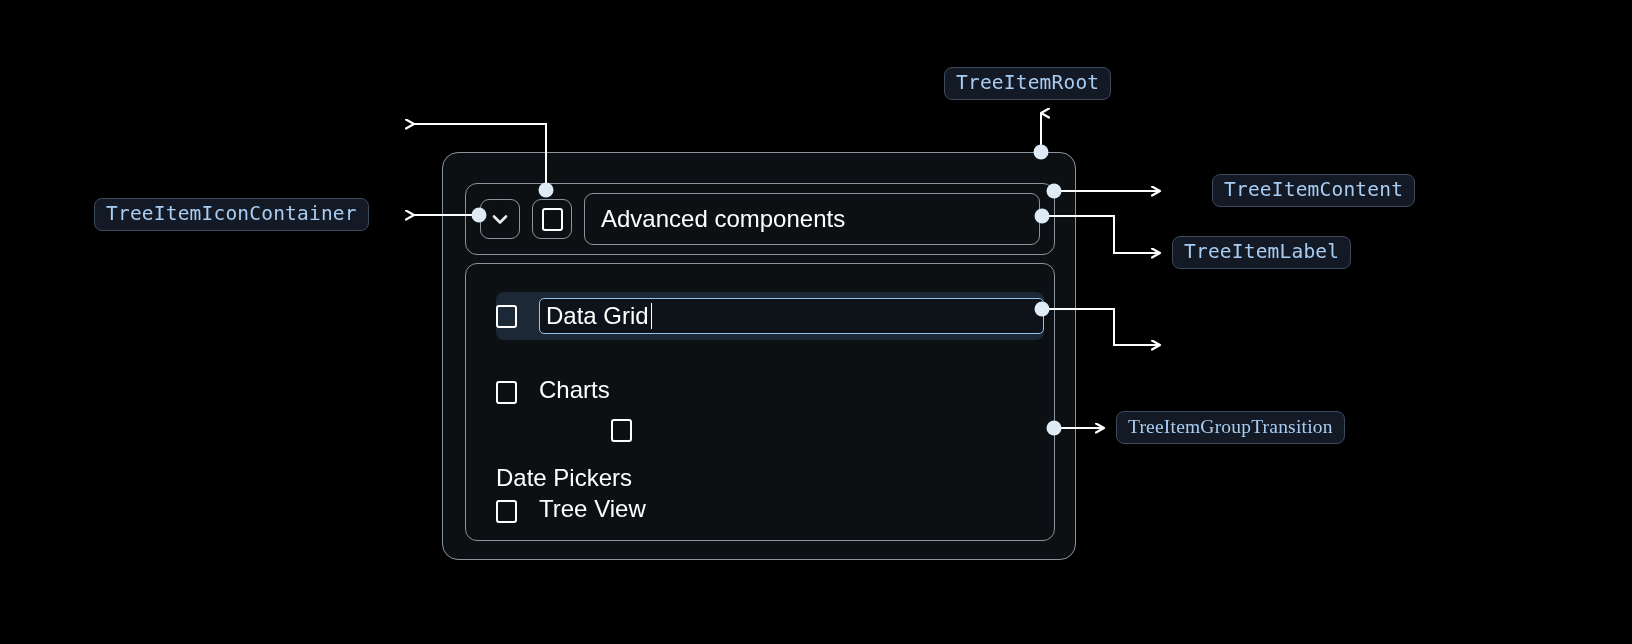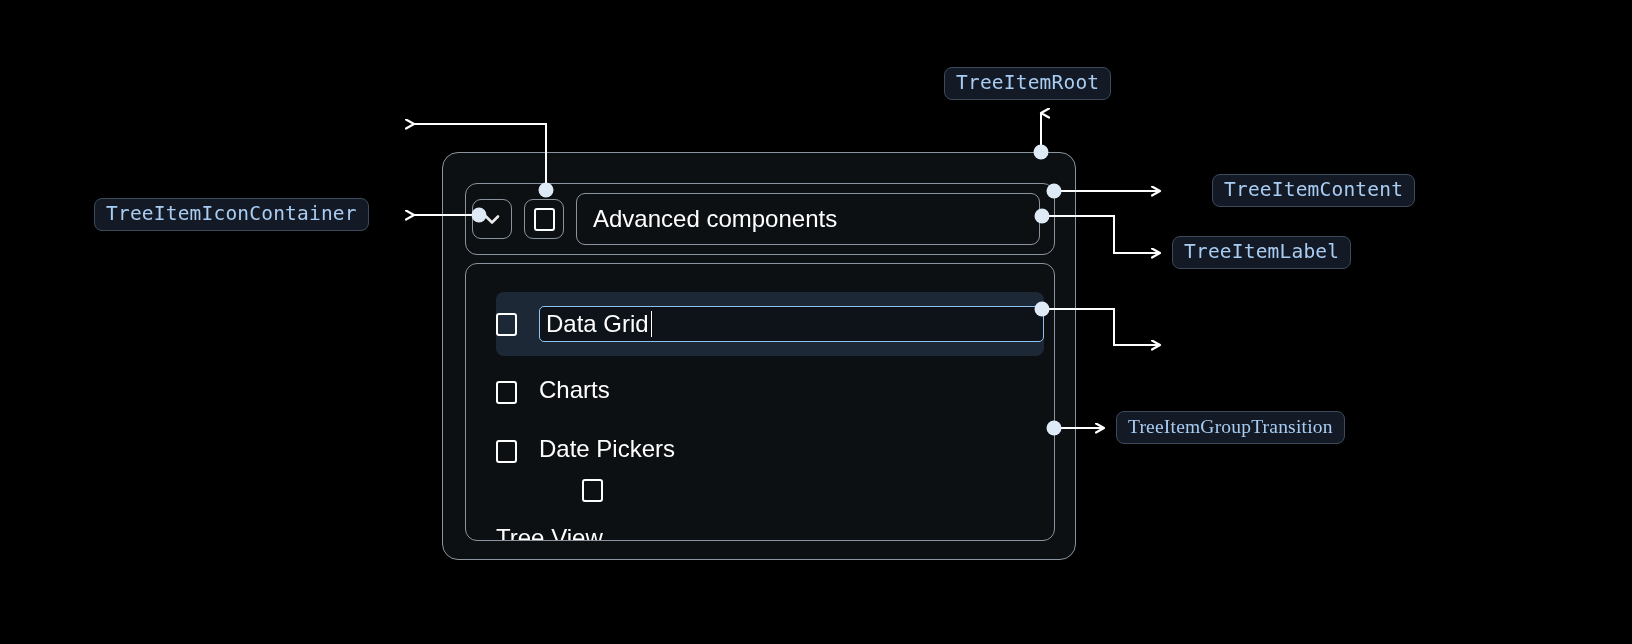--- a/index.html
+++ b/index.html
@@ -57,21 +57,21 @@
     left: 22px;
     top: 30px;
     width: 590px;
     height: 72px;
     box-sizing: border-box;
     background: #0c1013;
     border: 1.3px solid #8a949e;
     border-radius: 12px;
     display: flex;
     align-items: center;
-    padding-left: 6px;
+    padding-left: 14px;
     gap: 12px;
   }
 
   .icon-container {
     width: 40px;
     height: 40px;
     box-sizing: border-box;
     border: 1.3px solid #8a949e;
     border-radius: 9px;
     display: flex;
@@ -148,21 +148,21 @@
     color: #ffffff;
     font-size: 24px;
     white-space: nowrap;
   }
 
   .row-selected {
     position: absolute;
     left: 30px;
     top: 28px;
     width: 548px;
-    height: 64px;
+    height: 48px;
     box-sizing: border-box;
     background: #1d2836;
     border-radius: 8px;
     display: flex;
     align-items: center;
     padding-left: 0px;
   }
   .row-selected .row-cb {
     width: 21px;
     height: 23px;
@@ -252,26 +252,26 @@
           <span>Data Grid</span>
             <span class="caret"></span>
         </div>
       </div>
 
       <div class="tree-row" style="top:96px;">
         <div class="row-cb"></div>
         <div class="row-label">Charts</div>
       </div>
 
-      <div class="tree-row" style="top:155px;">
+      <div class="tree-row" style="top:155px;flex-direction:column;">
         <div class="row-cb"></div>
         <div class="row-label">Date Pickers</div>
       </div>
 
-      <div class="tree-row" style="top:215px;flex-direction:column;">
+      <div class="tree-row" style="top:215px;">
         <div class="row-cb"></div>
         <div class="row-label">Tree View</div>
       </div>
 
     </div>
   </div>
 
   <svg id="connectors" viewBox="0 0 1632 644" width="1632" height="644">
     <defs>
       <marker id="arrowRight" markerWidth="11" markerHeight="11" refX="9" refY="5.5" orient="auto" markerUnits="userSpaceOnUse">

